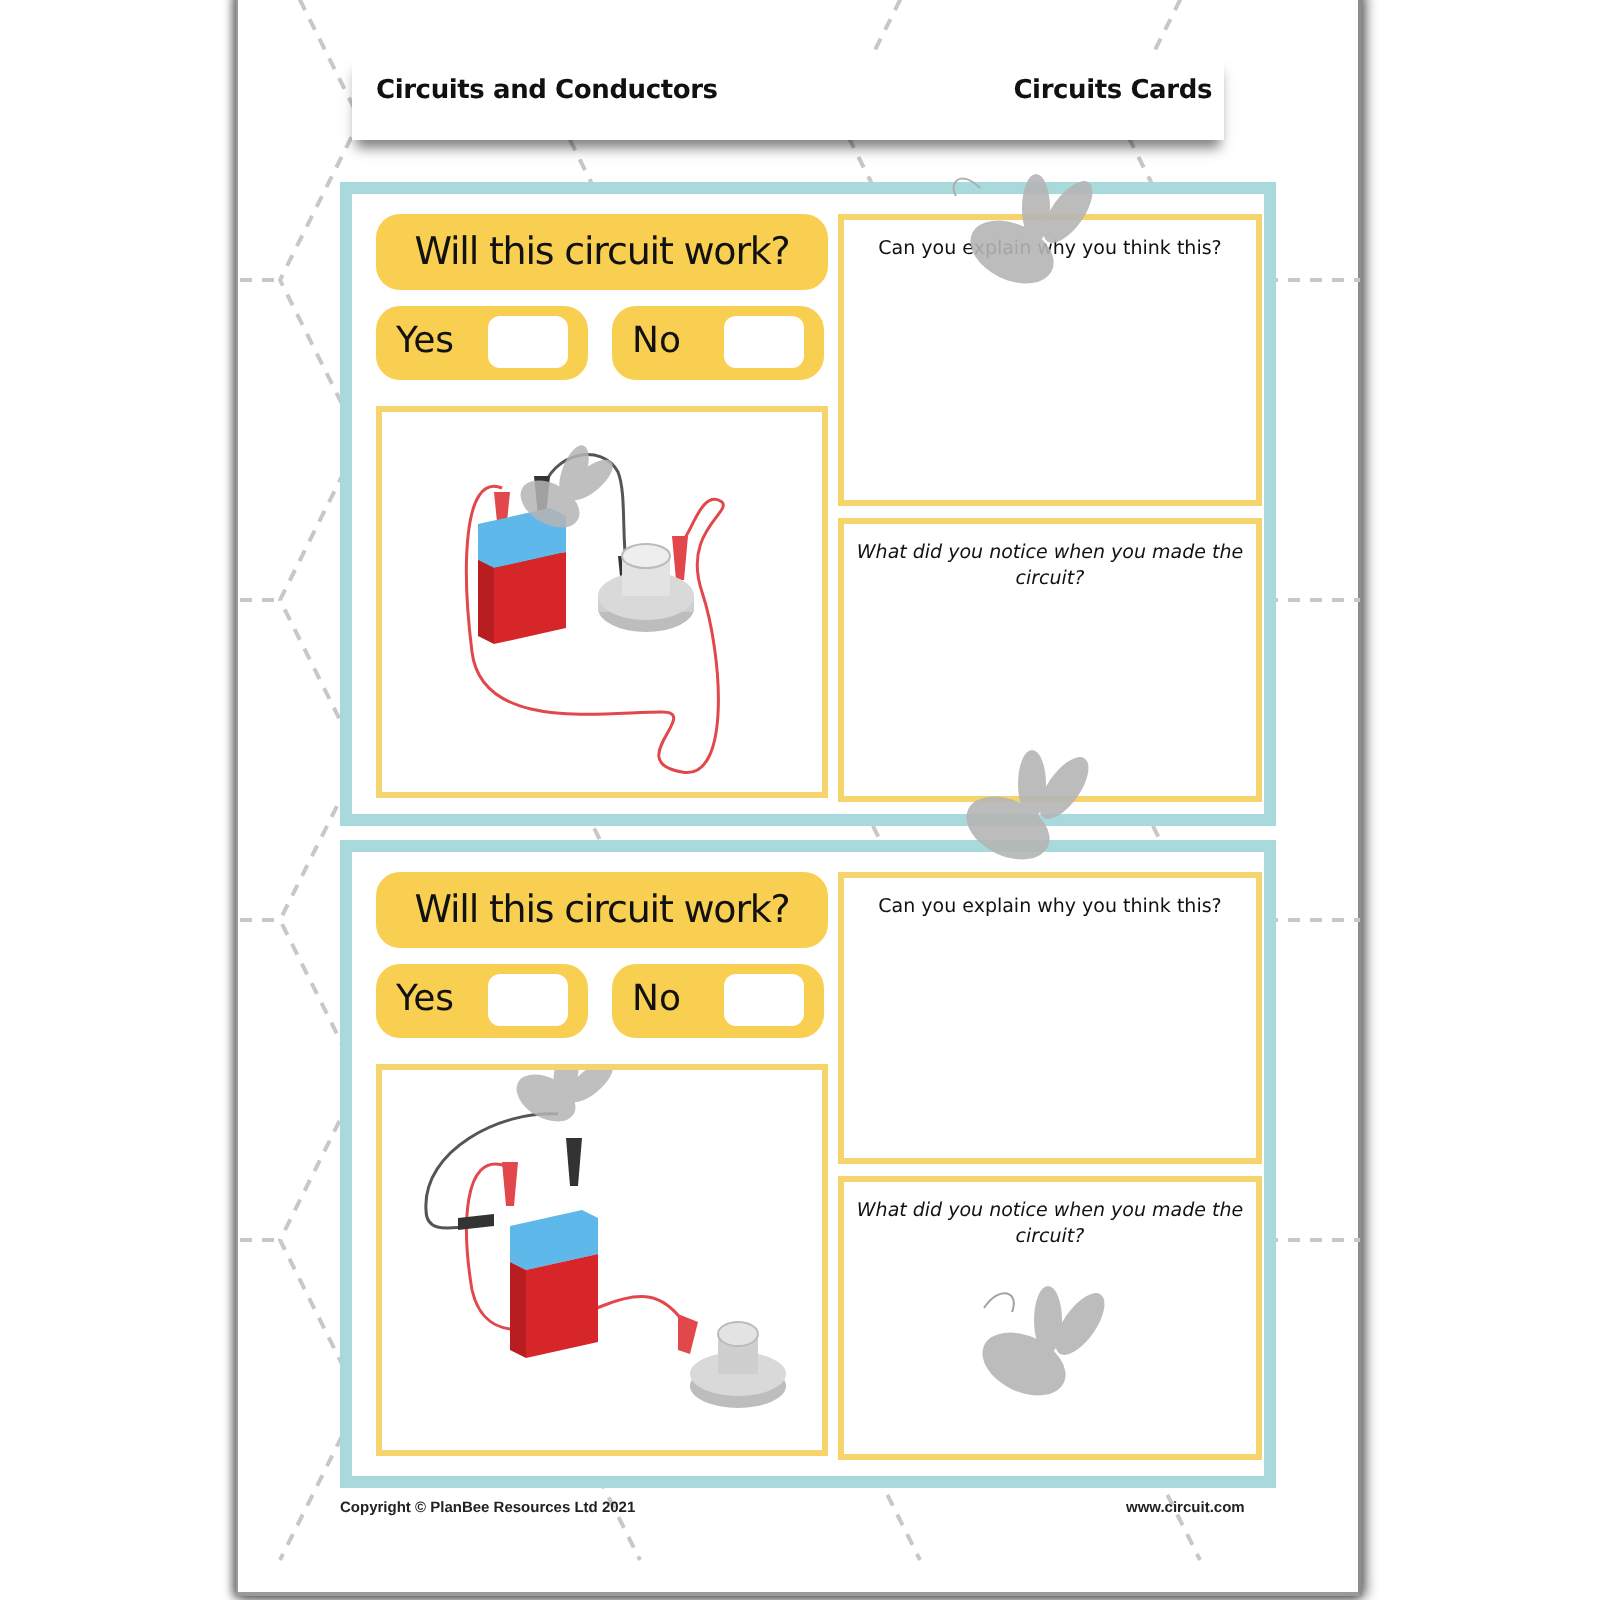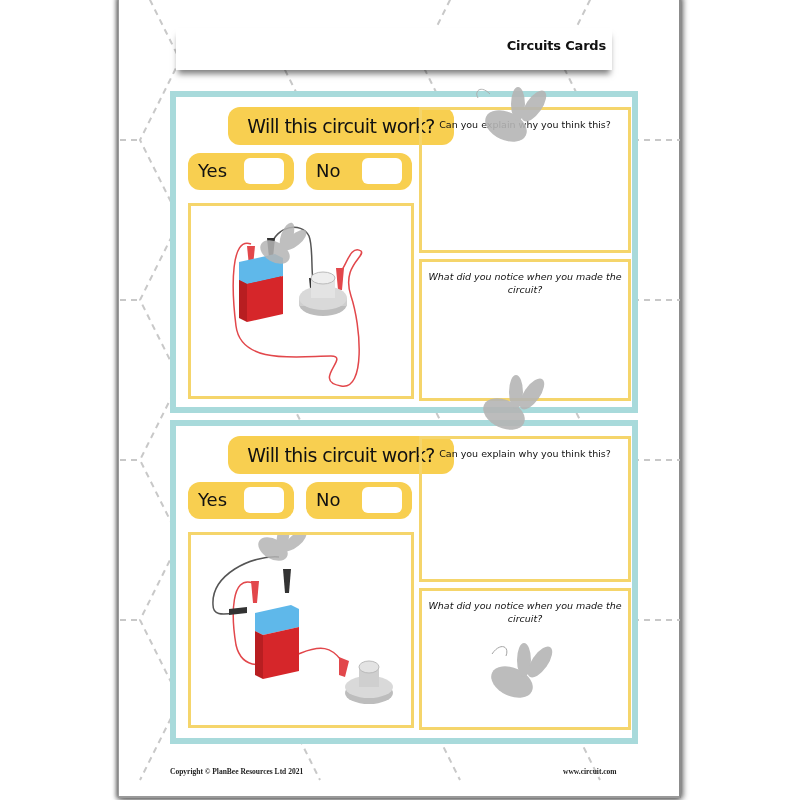--- a/index.html
+++ b/index.html
@@ -10,32 +10,32 @@
   .hex{position:absolute;left:0;top:0;width:800px;height:800px;pointer-events:none;}
   .header-bar{position:absolute;left:176px;top:28px;width:436px;height:42px;background:#fff;
     box-shadow:0 6px 6px -2px rgba(0,0,0,0.5);}
   .header-bar .t{position:absolute;top:10px;font-family:"DejaVu Sans",sans-serif;font-weight:bold;font-size:13px;color:#111;letter-spacing:-0.2px;}
   .header-left{left:12px;}
   .header-right{right:6px;}
   .card{position:absolute;left:170px;width:468px;background:#fff;border:6px solid #a8dadb;box-sizing:border-box;}
   .card1{top:91px;height:322px;}
   .card2{top:420px;height:324px;}
   .q-title{position:absolute;left:12px;top:10px;width:226px;height:38px;background:#f8cf50;border-radius:12px;
-    font-family:"DejaVu Sans",sans-serif;font-size:19px;color:#111;text-align:center;line-height:38px;letter-spacing:-0.6px;margin-left:40px;}
+    font-family:"DejaVu Sans",sans-serif;font-size:19px;color:#111;text-align:center;line-height:38px;letter-spacing:-0.6px;}
   .yn{position:absolute;top:56px;width:106px;height:37px;background:#f8cf50;border-radius:12px;}
   .yn .lbl{position:absolute;left:10px;top:0;line-height:36px;font-size:18px;color:#111;font-family:"DejaVu Sans",sans-serif;}
   .yn .box{position:absolute;right:10px;top:5px;width:40px;height:26px;background:#fff;border-radius:6px;}
   .yes{left:12px;}
   .no{left:130px;}
   .pic{position:absolute;left:12px;top:106px;width:226px;height:196px;border:3px solid #f5d56b;box-sizing:border-box;background:#fff;}
   .pane{position:absolute;left:243px;width:212px;border:3px solid #f5d56b;box-sizing:border-box;background:transparent;}
   .pane .pt{position:absolute;left:6px;right:6px;top:8px;text-align:center;font-family:"DejaVu Sans",sans-serif;font-size:9.5px;color:#111;line-height:13px;}
   .pane-a{top:10px;height:146px;}
   .pane-b{top:162px;height:142px;font-style:italic;}
-  .footer{position:absolute;top:767px;font-family:Liberation Serif, serif;font-weight:bold;font-size:7.5px;color:#222;}
+  .footer{position:absolute;top:749px;font-family:Liberation Sans, sans-serif;font-weight:bold;font-size:7.5px;color:#222;}
   .footer-left{left:170px;}
   .footer-right{left:563px;}
   svg{display:block;}
 </style>
 </head>
 <body>
 
 <div class="sheet"></div>
 
 <svg class="hex" viewBox="0 0 800 800">
@@ -46,20 +46,21 @@
     <path d="M320 140 L420 140 M320 300 L420 300 M320 460 L420 460 M320 620 L420 620"></path>
     <path d="M460 -20 L420 60 L460 140 L420 220 L460 300 L420 380 L460 460 L420 540 L460 620 L420 700 L460 780"></path>
     <path d="M460 60 L560 60 M460 220 L560 220 M460 380 L560 380 M460 540 L560 540 M460 700 L560 700"></path>
     <path d="M600 -20 L560 60 L600 140 L560 220 L600 300 L560 380 L600 460 L560 540 L600 620 L560 700 L600 780"></path>
     <path d="M600 140 L680 140 M600 300 L680 300 M600 460 L680 460 M600 620 L680 620"></path>
     <path d="M120 140 L140 140 M120 300 L140 300 M120 460 L140 460 M120 620 L140 620"></path>
   </g>
 </svg>
 
 <div class="header-bar">
+  <span class="t header-left">Circuits and Conductors</span>
   <span class="t header-right">Circuits Cards</span>
 </div>
 
 <div class="card card1">
   <div class="q-title">Will this circuit work?</div>
   <div class="yn yes">
     <span class="lbl">Yes</span>
     <span class="box"></span>
   </div>
   <div class="yn no">

